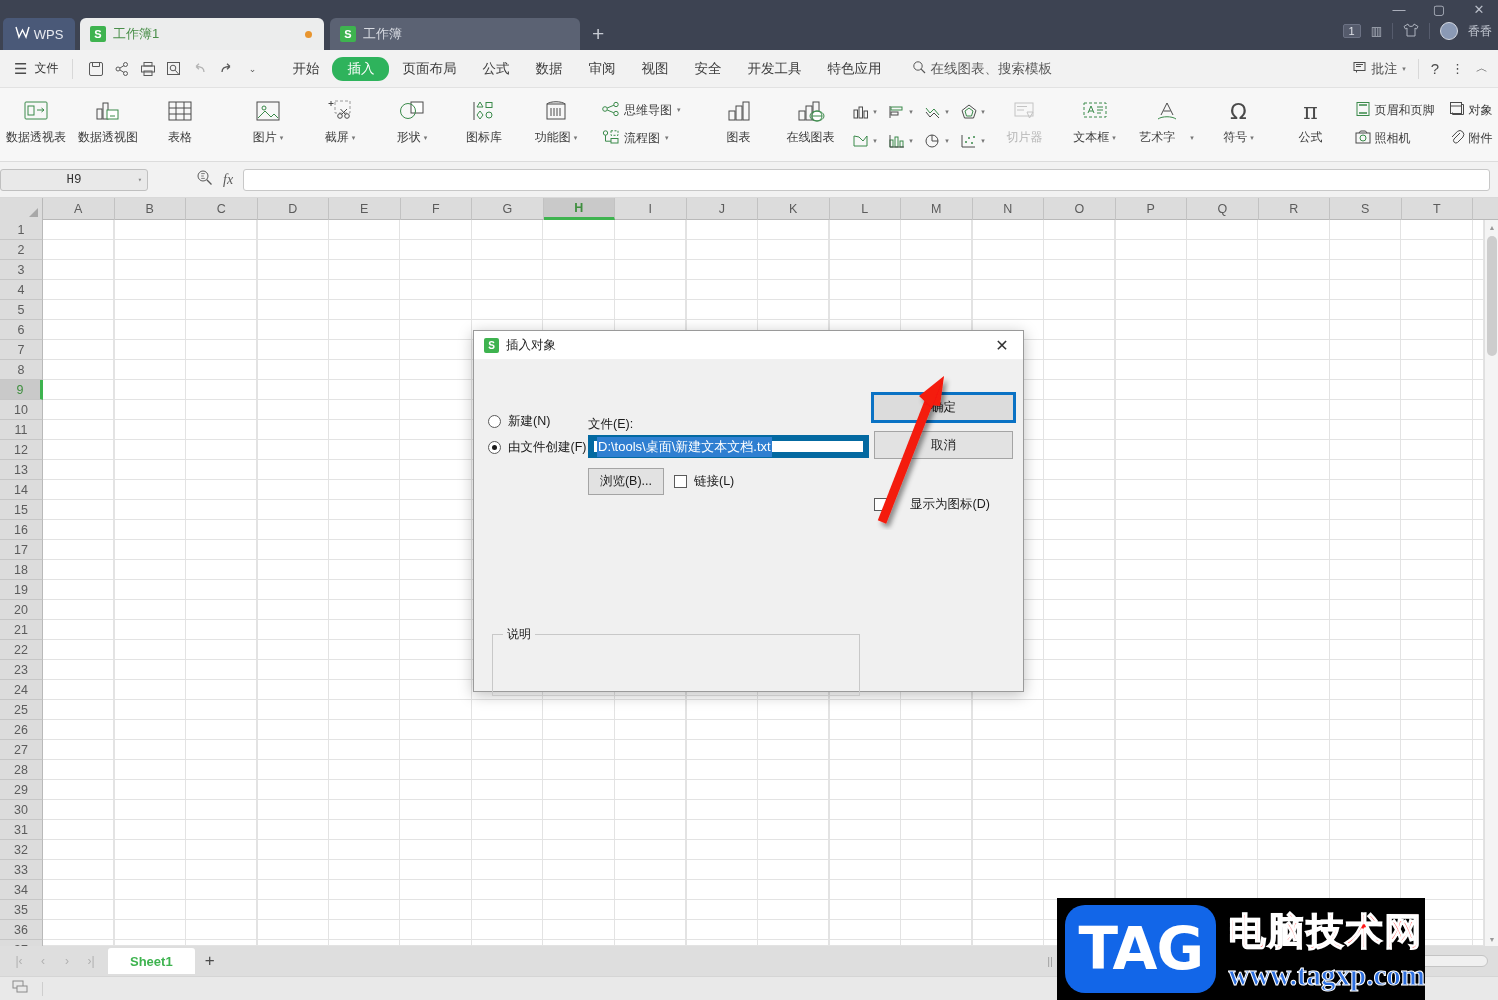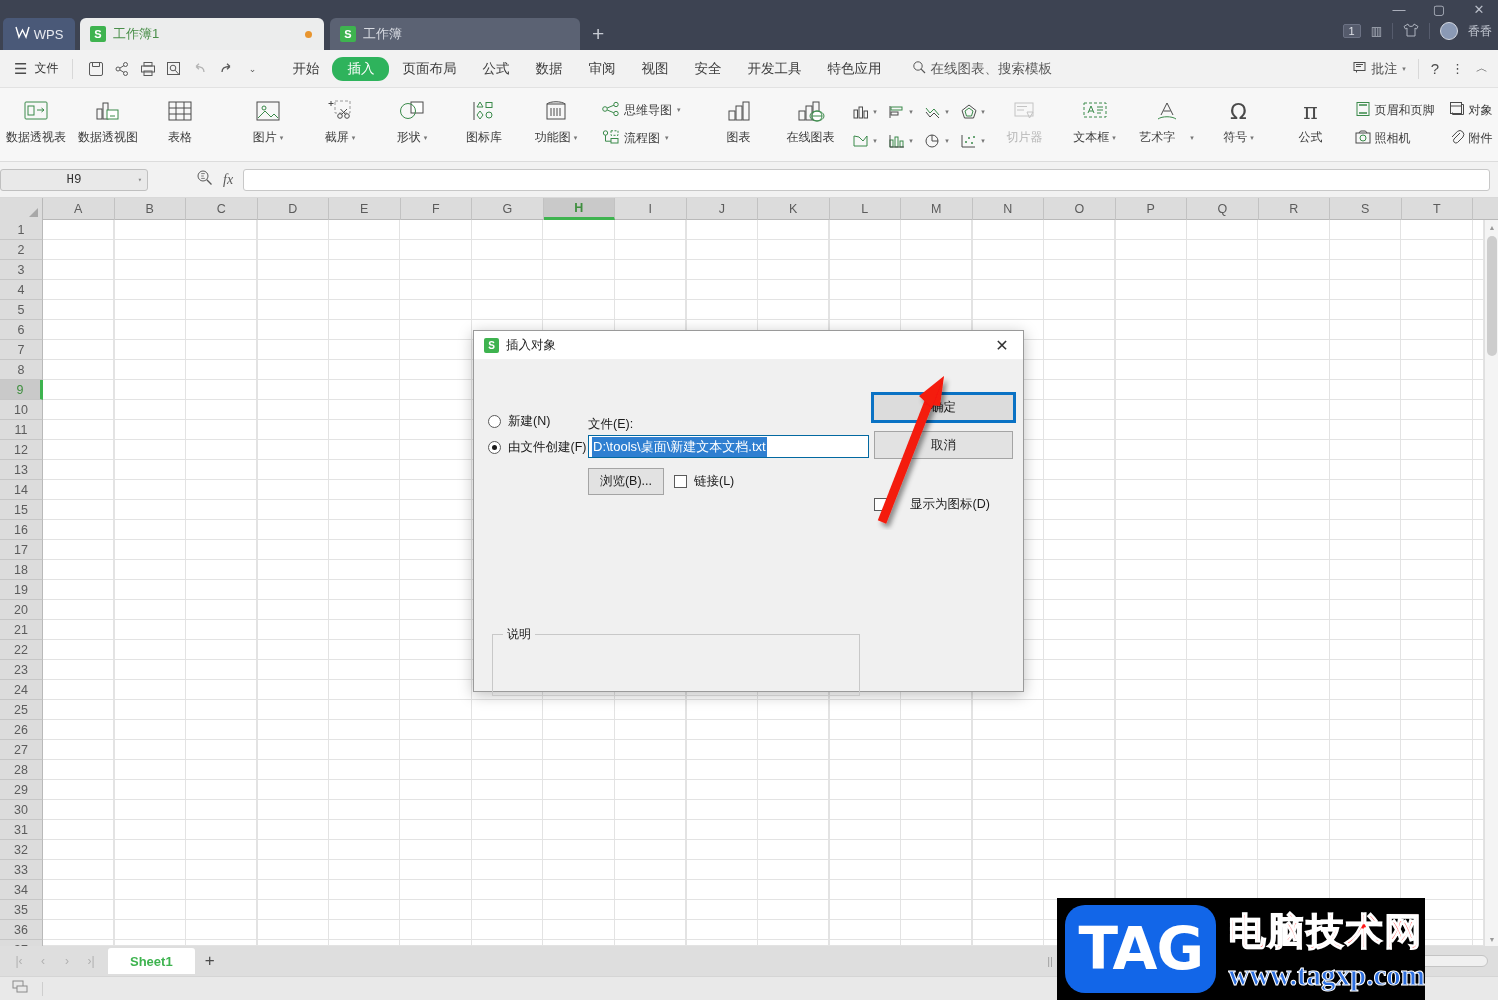--- a/index.html
+++ b/index.html
@@ -257,21 +257,21 @@
   }
   .radio.on::after {
     content: ''; position: absolute; left: 3px; top: 3px;
     width: 5px; height: 5px; border-radius: 50%; background: #1b1b1b;
   }
   .cbx {
     width: 13px; height: 13px; border: 1px solid #5a5a5a; background: #fff; flex: none;
   }
   .lbl-sm { font-size: 12.5px; color: #1b1b1b; }
   .file-input {
-    height: 23px; background: #fff; border: 1px solid #0369a1;
+    height: 23px; background: #fff; border: 6px solid #0369a1;
     display: flex; align-items: center; padding: 0 3px;
   }
   .file-input .sel-text {
     background: #2f7fd1; color: #fff; font-size: 13px; padding: 1px 1px;
     font-family: "Liberation Sans", sans-serif;
   }
   .btn {
     background: #e2e2e2; border: 1px solid #a4a4a4;
     display: flex; align-items: center; justify-content: center;
     font-size: 12.5px; color: #1b1b1b;

